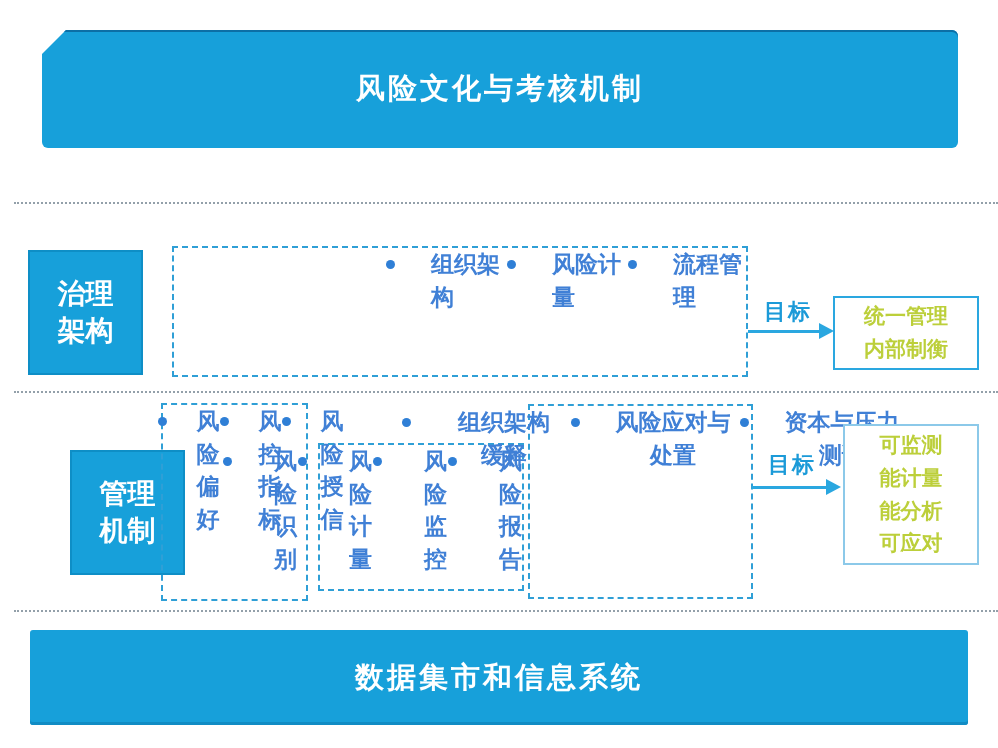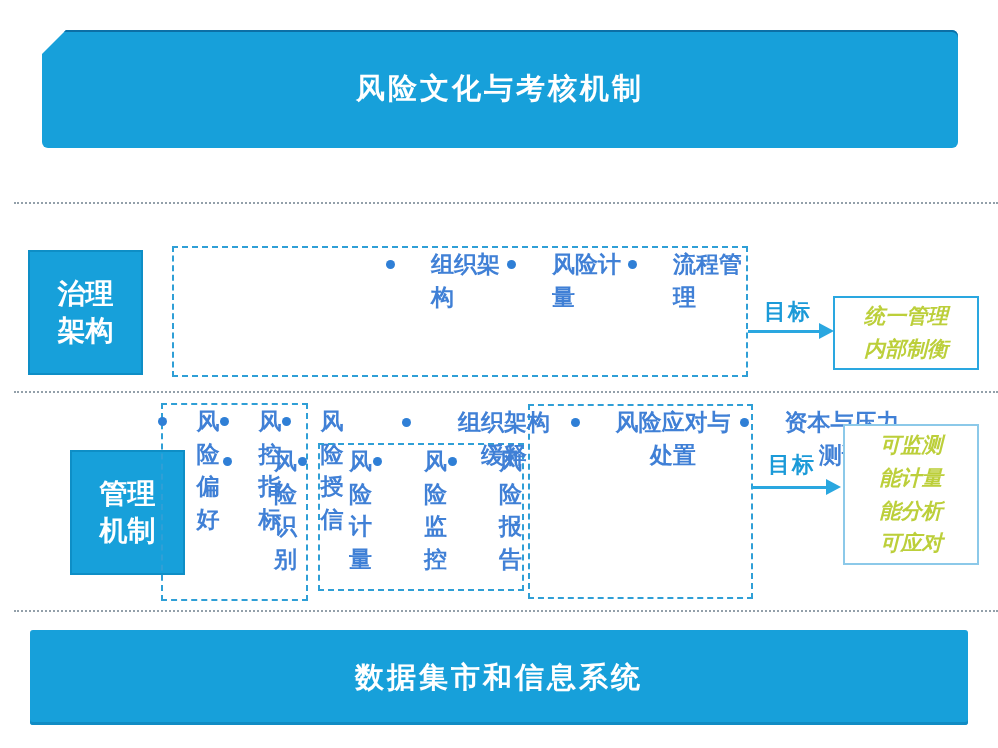--- a/index.html
+++ b/index.html
@@ -158,21 +158,21 @@
     background: #ffffff;
     display: flex;
     align-items: center;
     justify-content: center;
     text-align: center;
     color: #bccf3a;
     font-weight: bold;
     font-size: 21px;
     line-height: 1.55;
   }
-  .target-box .lines { white-space: pre-line; font-style: italic; }
+  .target-box .lines { white-space: pre-line; }
   .target-box.t1 {
     left: 833px; top: 296px; width: 146px; height: 74px;
     border: 2px solid #2aa7e0;
   }
   .target-box.t2 {
     left: 843px; top: 424px; width: 136px; height: 141px;
     border: 2px solid #8cc9e9;
   }
 
   

